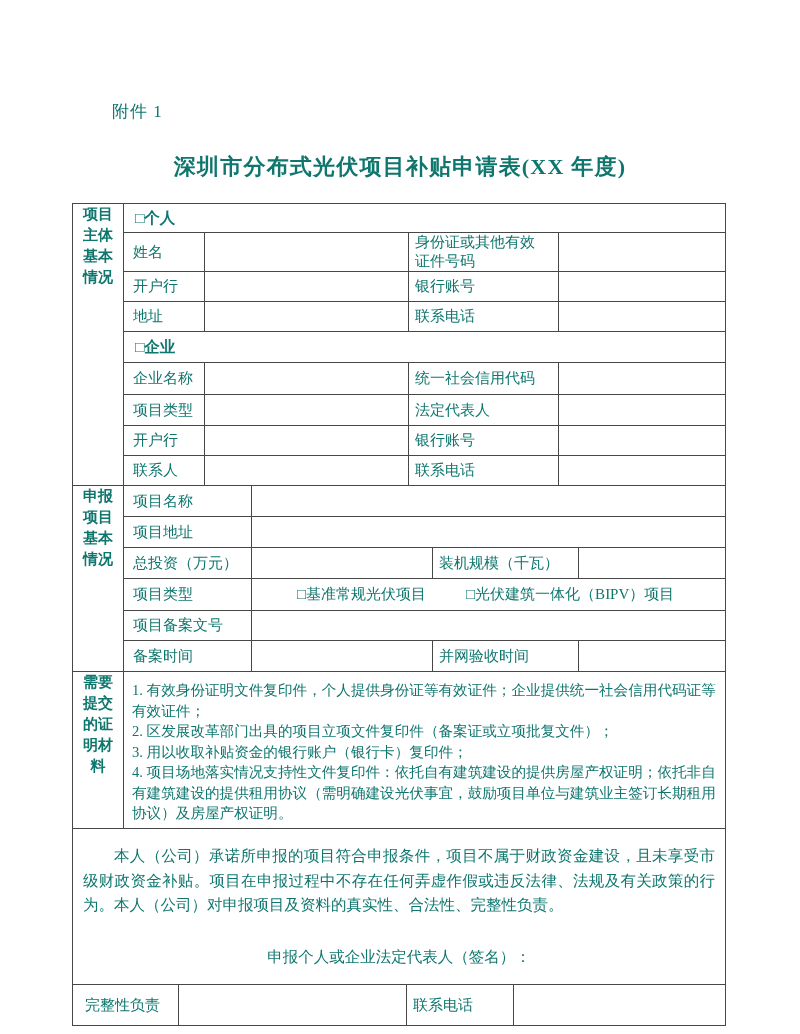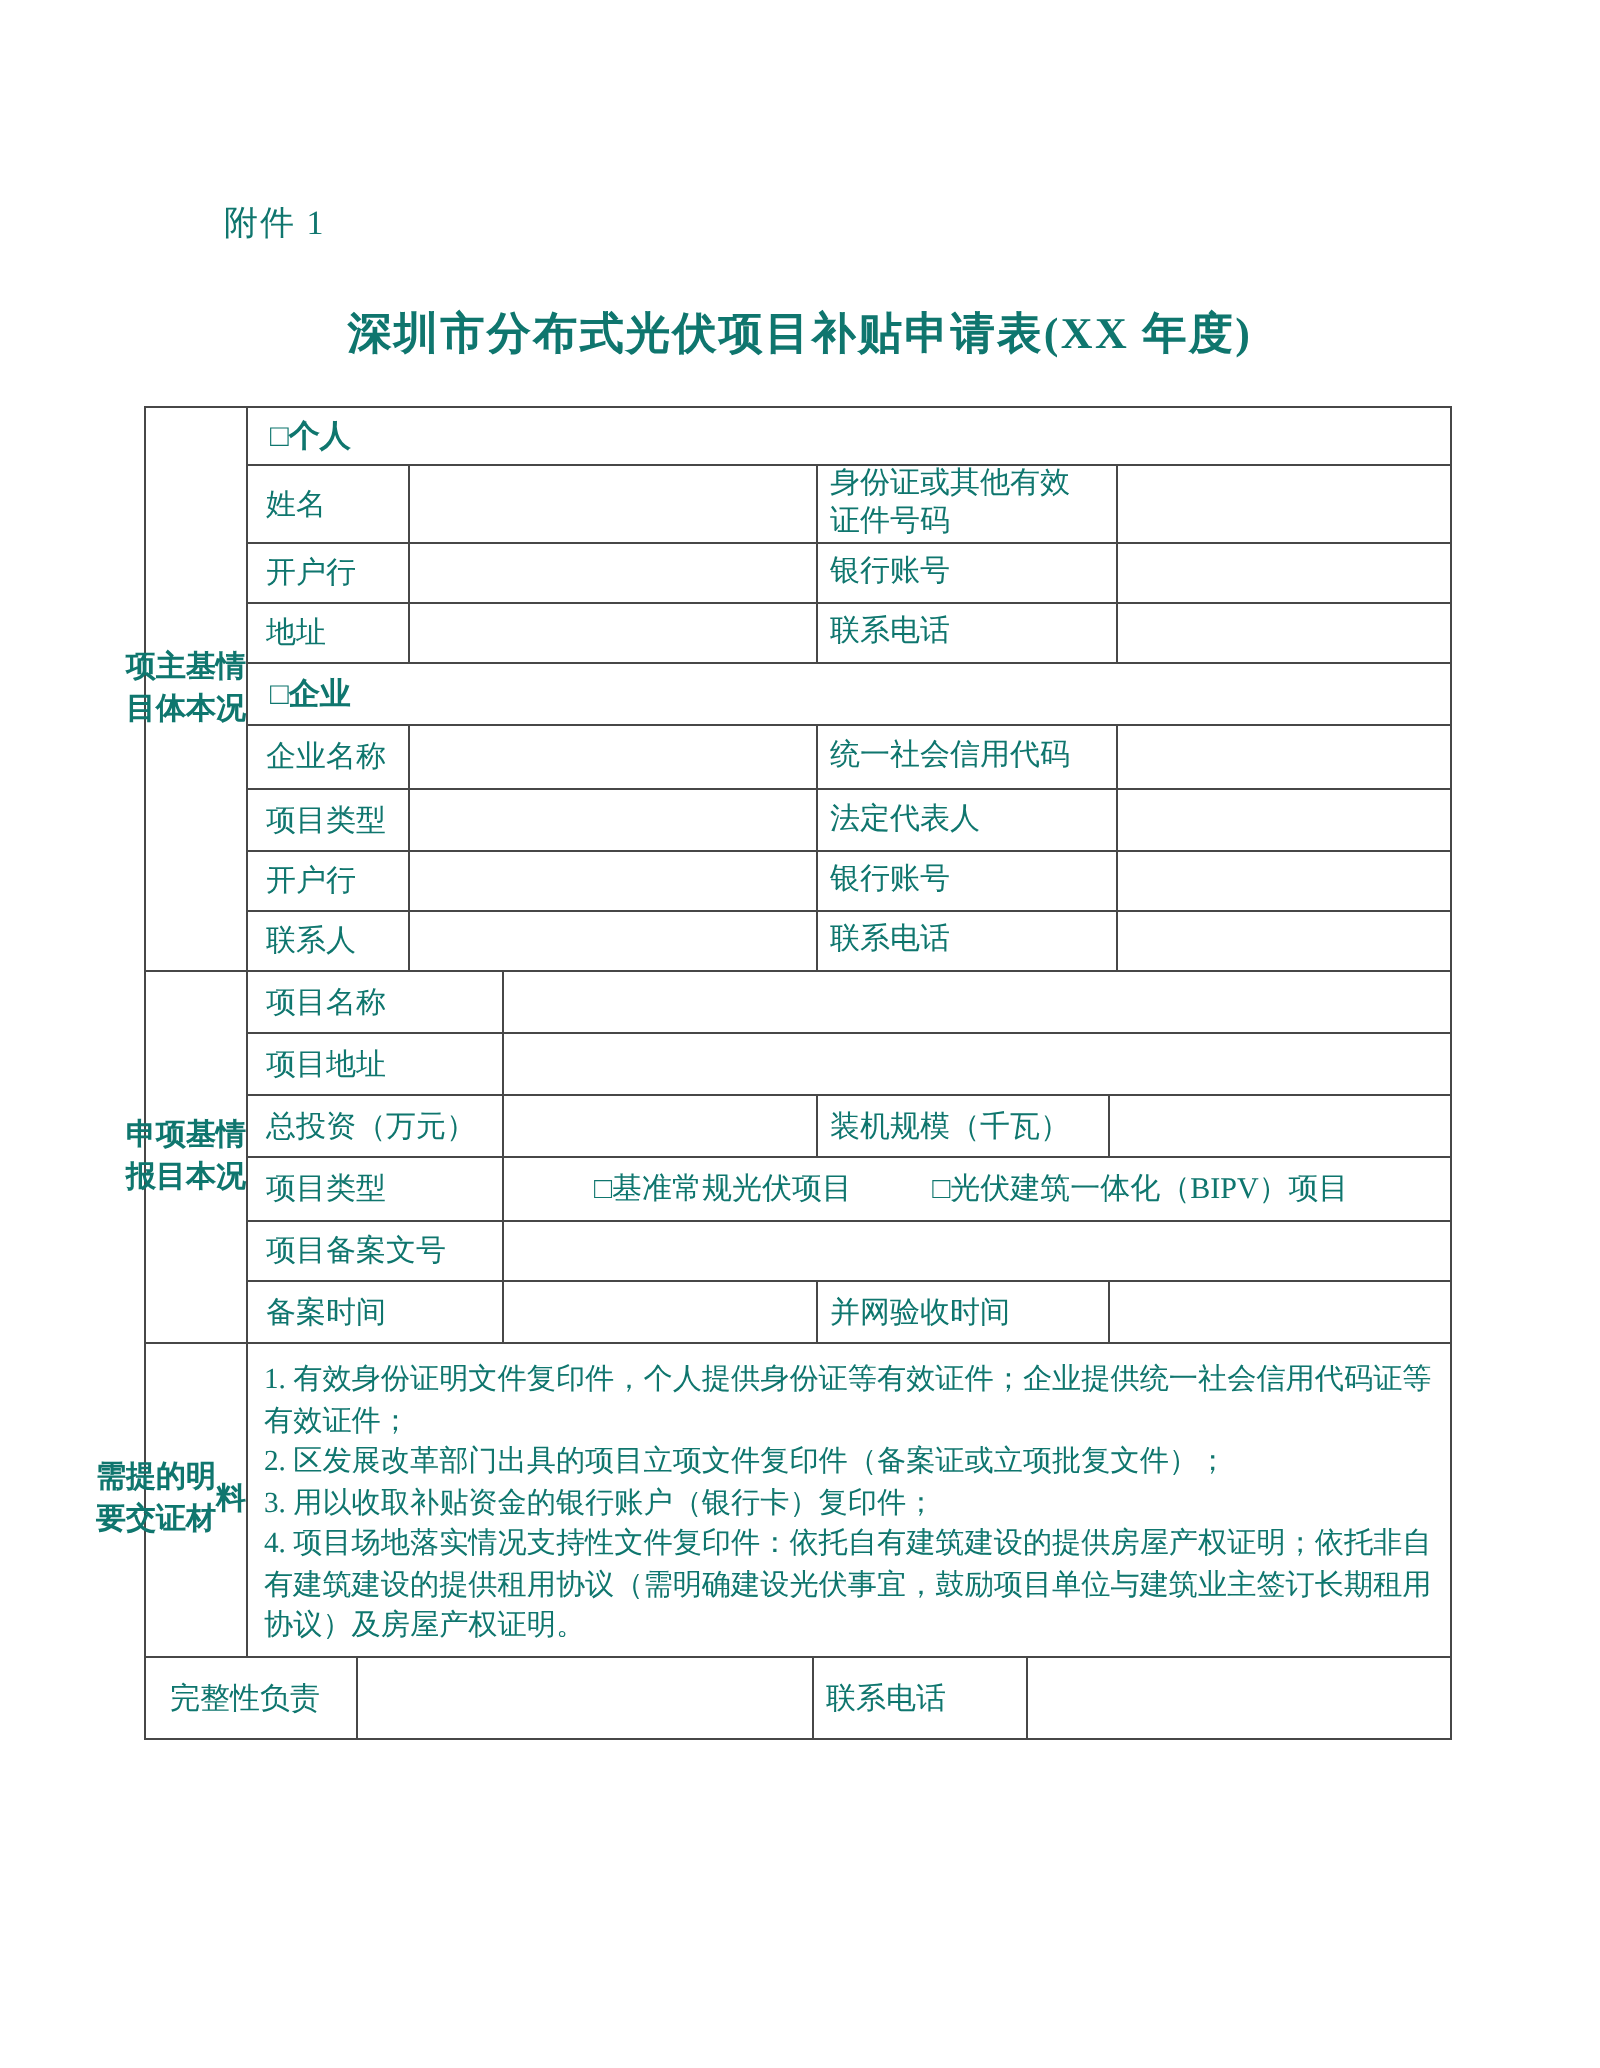--- a/index.html
+++ b/index.html
@@ -23,41 +23,41 @@
     position:absolute;left:72px;top:203px;width:654px;
     border:1px solid #474747;
     box-sizing:border-box;
     font-size:15px;
   }
   .sec{display:flex;align-items:stretch;}
   .sec + .sec{border-top:1px solid #474747;}
   .side{
     flex:0 0 50px;width:50px;
     border-right:1px solid #474747;
-    display:flex;flex-direction:row;justify-content:flex-end;align-items:center;
+    display:flex;flex-direction:column;justify-content:flex-start;align-items:center;
     font-weight:bold;font-size:15px;line-height:21px;
   }
   .content{flex:1;display:flex;flex-direction:column;min-width:0;}
   .r{display:flex;align-items:stretch;}
   .r + .r{border-top:1px solid #474747;}
   .c{
     display:flex;align-items:center;
     padding-left:9px;box-sizing:border-box;min-width:0;
   }
   .c + .c{border-left:1px solid #474747;}
   .hdr-cell{font-weight:bold;font-size:15.5px;padding-left:11px;}
   
   .s1-lab1{flex:0 0 80px;}
   .s1-blank1{flex:0 0 204px;}
   .s1-lab2{flex:0 0 150px;padding-left:6px;padding-right:12px;line-height:19px;}
   .s1-blank2{flex:1;}
   
   .s2-lab1{flex:0 0 127px;}
   .s2-blank1{flex:0 0 157px;}
-  .s2-lab2{flex:0 0 146px;padding-left:6px;}
+  .s2-lab2{flex:0 0 146px;padding-left:6px;margin-left:24px;}
   .s2-blank2{flex:1;}
   .s2-merged{flex:1;}
   .type-cell{display:flex;align-items:center;padding-left:45px;gap:40px;}
   
   .materials{
     flex:1;padding:8px 8px 6px 8px;
     font-size:14.6px;line-height:20.5px;
     display:flex;flex-direction:column;justify-content:flex-start;
   }
   
@@ -194,20 +194,26 @@
         <span>料</span>
       </div>
       <div class="materials">
         <div>1. 有效身份证明文件复印件，个人提供身份证等有效证件；企业提供统一社会信用代码证等有效证件；</div>
         <div>2. 区发展改革部门出具的项目立项文件复印件（备案证或立项批复文件）；</div>
         <div>3. 用以收取补贴资金的银行账户（银行卡）复印件；</div>
         <div>4. 项目场地落实情况支持性文件复印件：依托自有建筑建设的提供房屋产权证明；依托非自有建筑建设的提供租用协议（需明确建设光伏事宜，鼓励项目单位与建筑业主签订长期租用协议）及房屋产权证明。</div>
       </div>
     </div>
 
+    <div class="sec" style="height:155px">
+      <div class="decl-wrap">
+        <div class="decl-text">本人（公司）承诺所申报的项目符合申报条件，项目不属于财政资金建设，且未享受市级财政资金补贴。项目在申报过程中不存在任何弄虚作假或违反法律、法规及有关政策的行为。本人（公司）对申报项目及资料的真实性、合法性、完整性负责。</div>
+        <div class="signature">申报个人或企业法定代表人（签名）：</div>
+      </div>
+    </div>
 
     <div class="sec">
       <div class="content">
         <div class="r" style="height:40px">
           <div class="c f-lab1">完整性负责</div>
           <div class="c f-blank1"></div>
           <div class="c f-lab2">联系电话</div>
           <div class="c f-blank2"></div>
         </div>
       </div>

